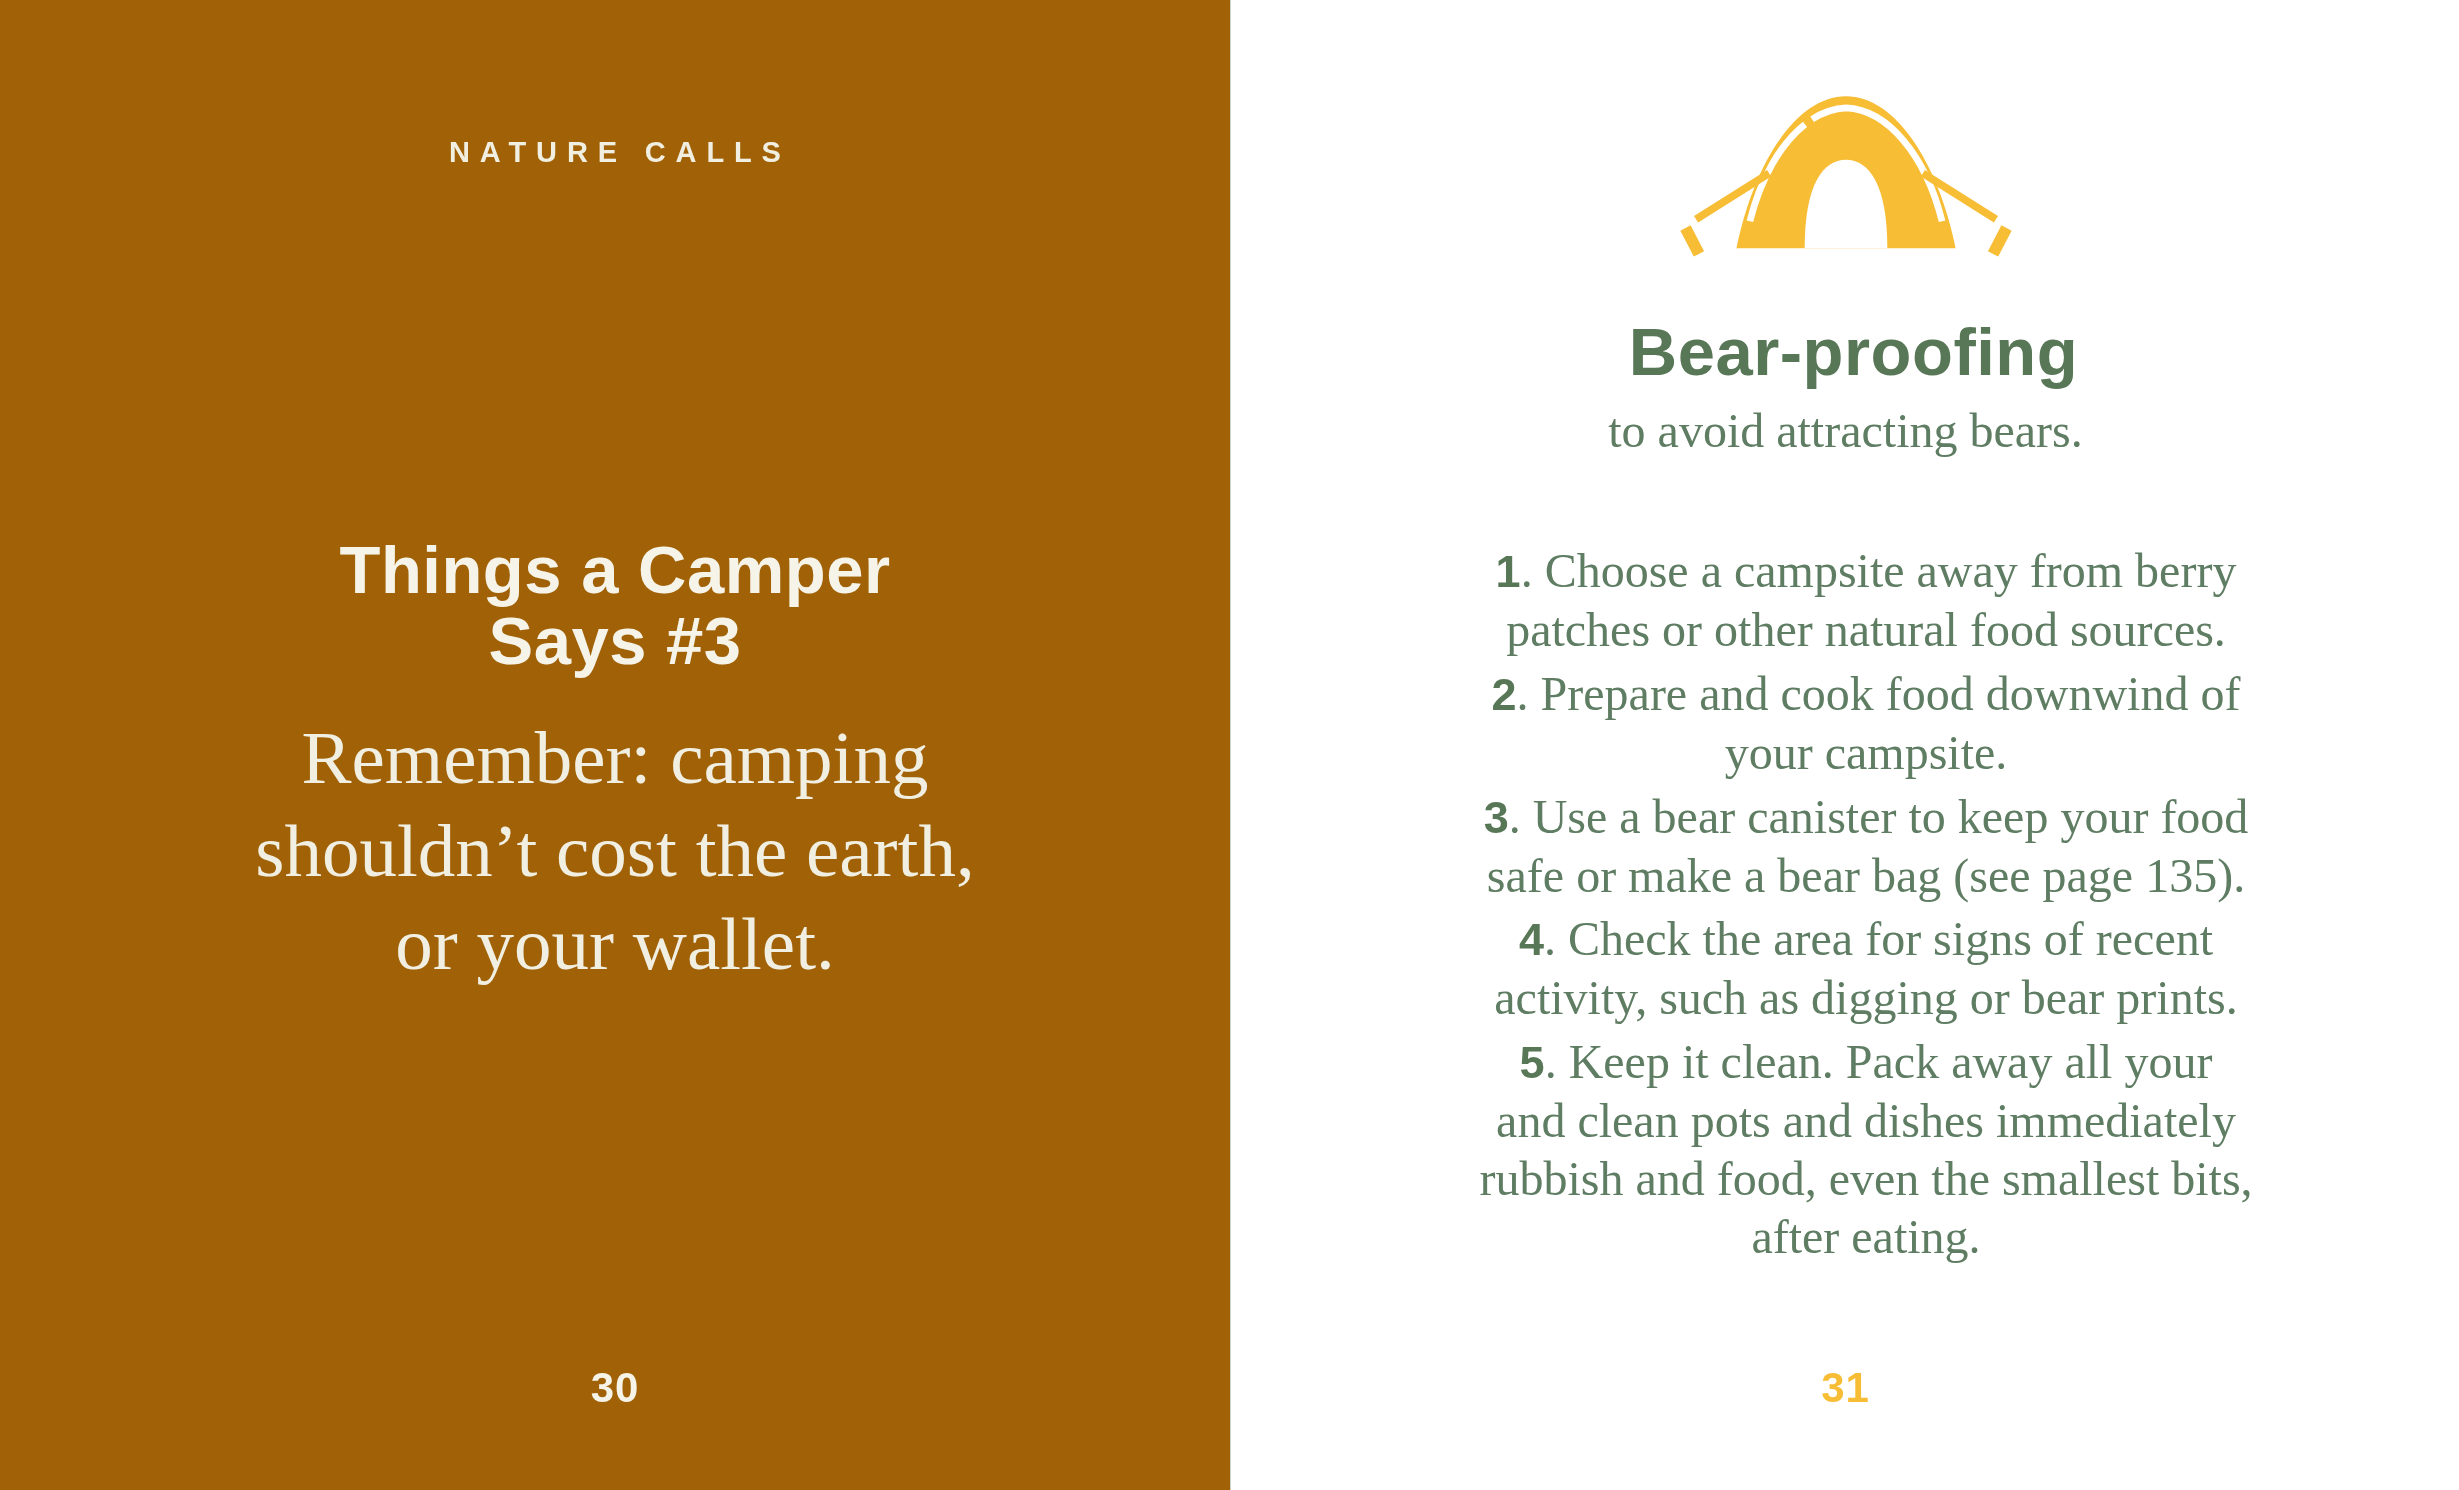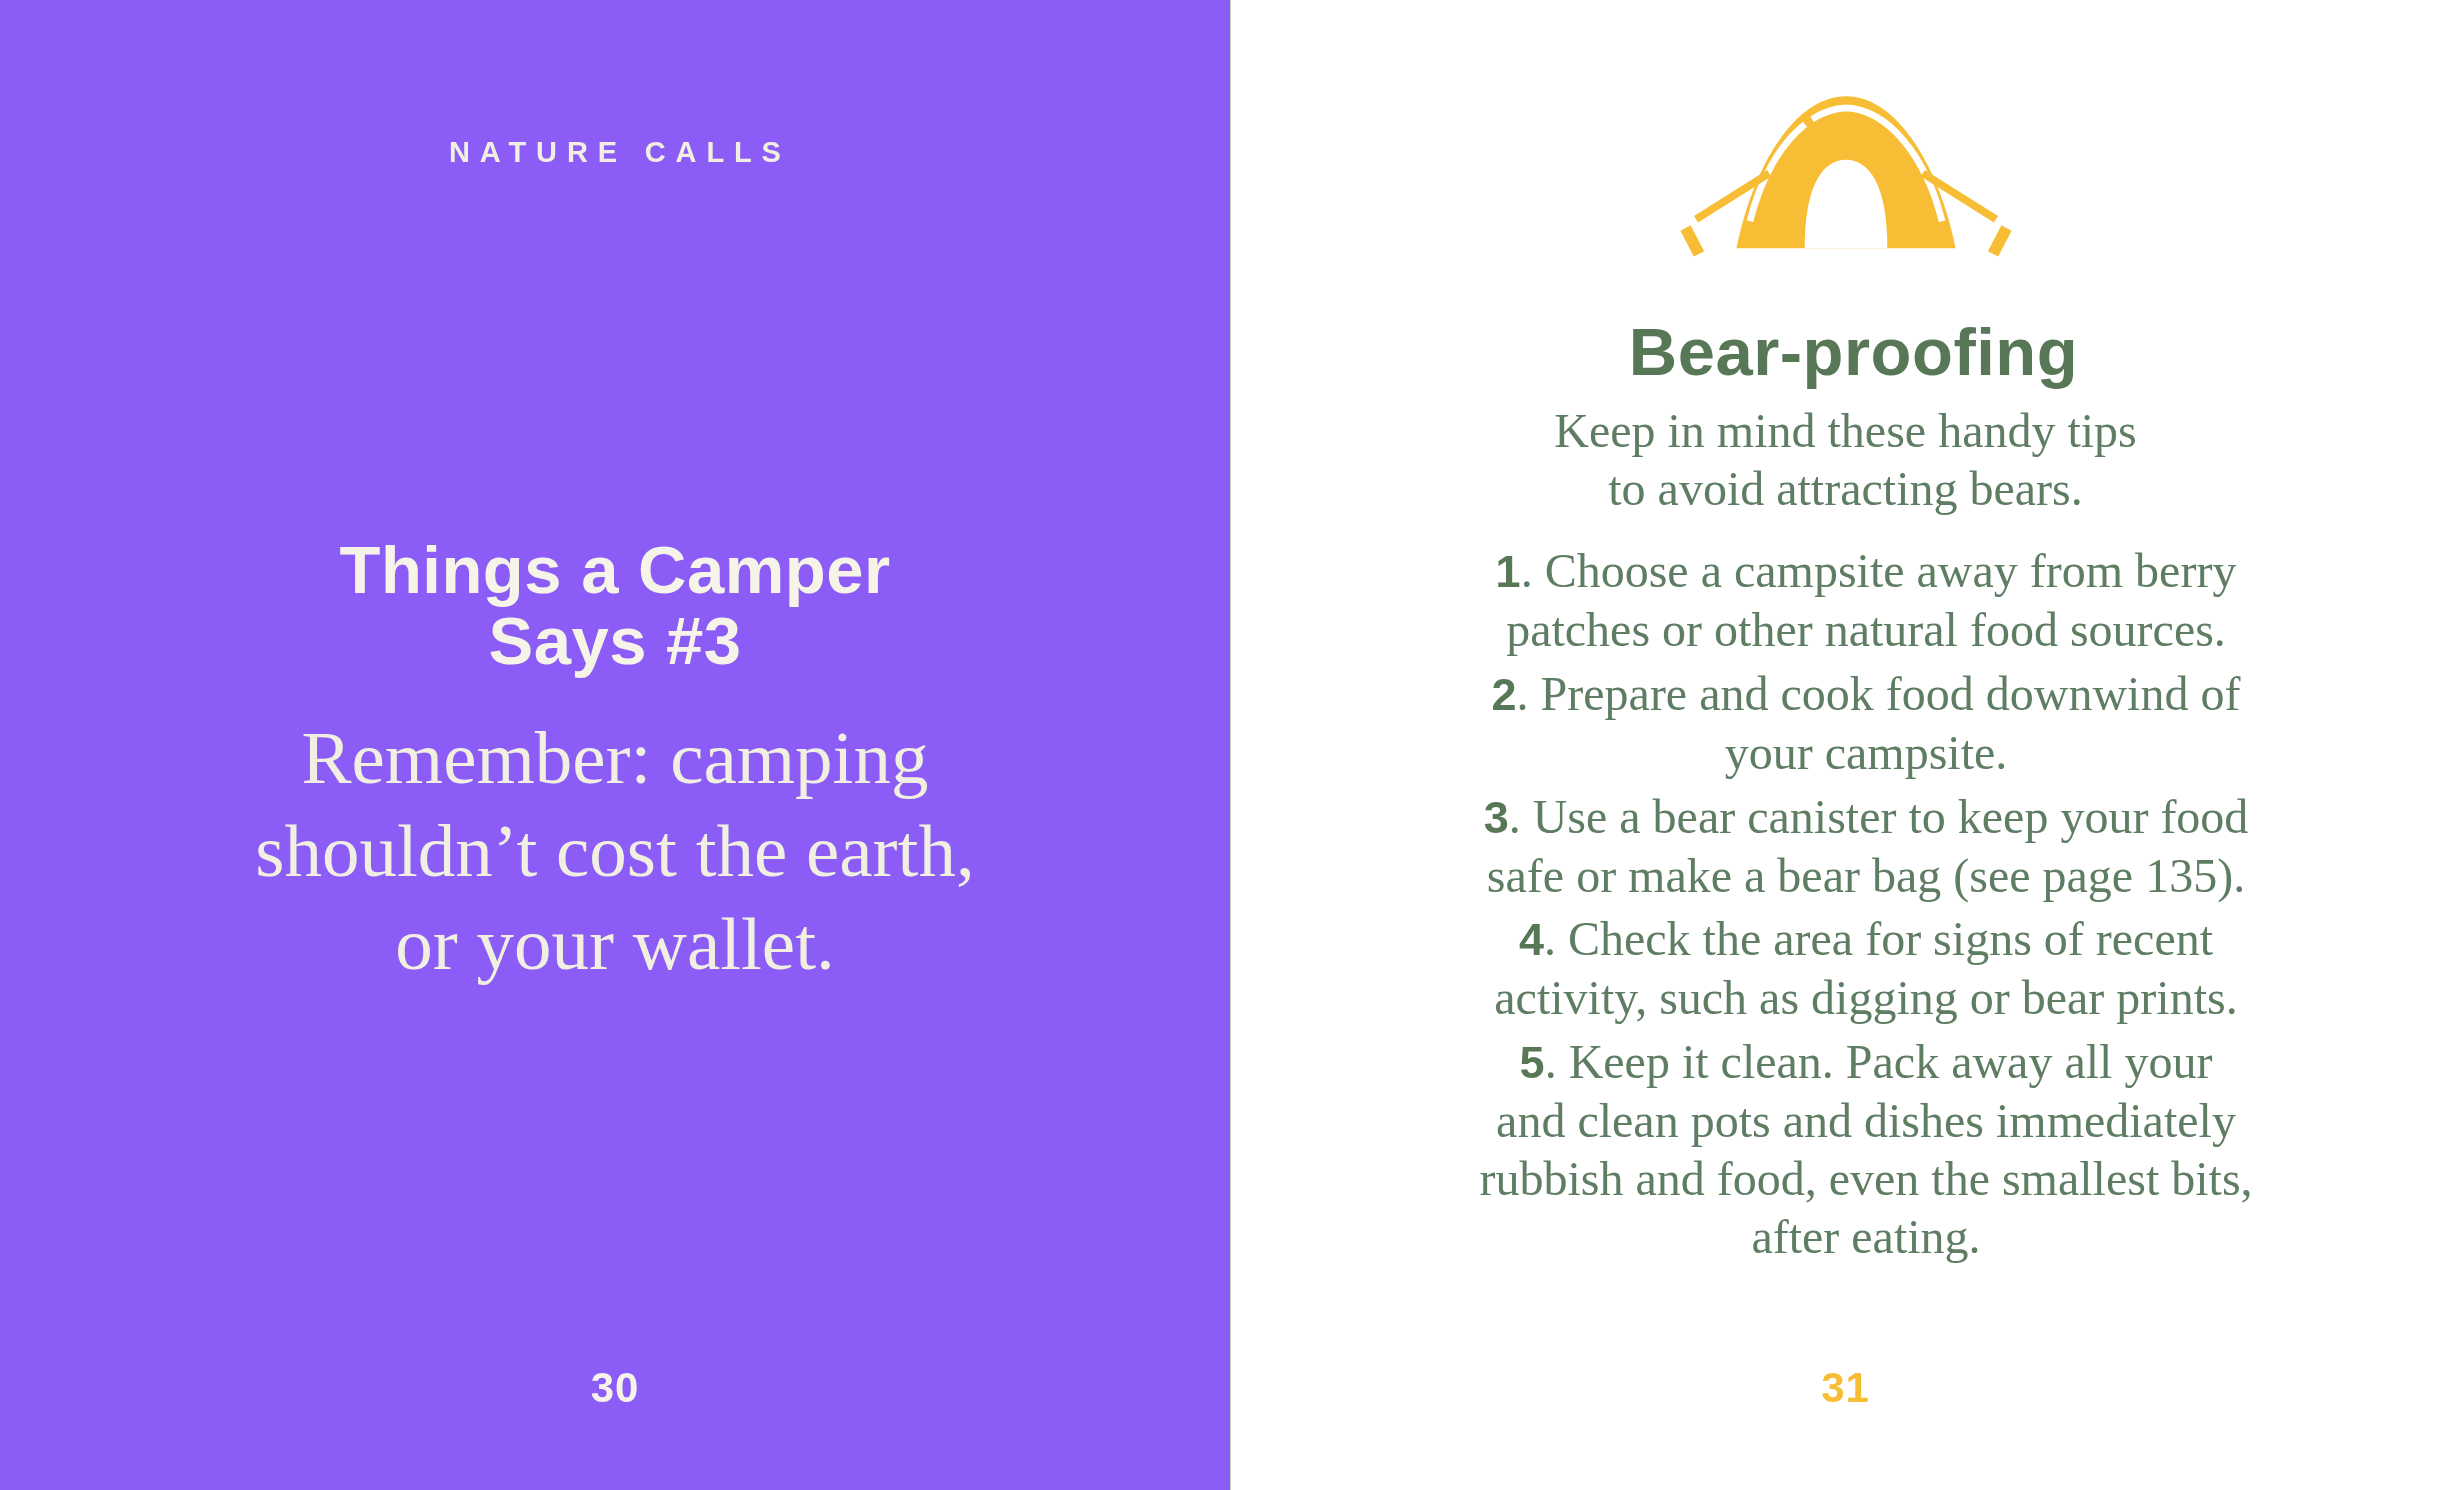--- a/index.html
+++ b/index.html
@@ -11,21 +11,21 @@
     overflow: hidden;
     font-family: "Liberation Sans", sans-serif;
   }
   .page {
     position: relative;
     width: 1230px;
     height: 1491px;
     flex: 0 0 1230px;
   }
   .page-left {
-    background: #8b5cf6;
+    background: #a16207;
     color: #F1EFE2;
   }
   .page-right {
     background: #FFFFFF;
     border-left: 1.9px solid #CDD3CA;
     box-sizing: border-box;
   }
   .abs-center {
     position: absolute;
     left: 0;
@@ -144,21 +144,20 @@
 
         <line x1="260" y1="102" x2="336" y2="150" stroke="#F7BD35" stroke-width="8"></line>
         <line x1="347" y1="159" x2="333" y2="186" stroke="#F7BD35" stroke-width="12"></line>
       </svg>
     </div>
 
     <div class="abs-center rp-title">Bear-proofing</div>
 
     <div class="abs-center rp-intro">
 
-    <div>Keep in mind these handy tips</div>
         <div>to avoid attracting bears.</div>
       </div>
 
     <div class="abs-center rp-tips">
         <div class="tip">
           <div class="tip-line"><span class="tip-number">1</span><span>. Choose a campsite away from berry</span></div>
           <div class="tip-line">patches or other natural food sources.</div>
         </div>
         <div class="tip">
           <div class="tip-line"><span class="tip-number">2</span><span>. Prepare and cook food downwind of</span></div>

